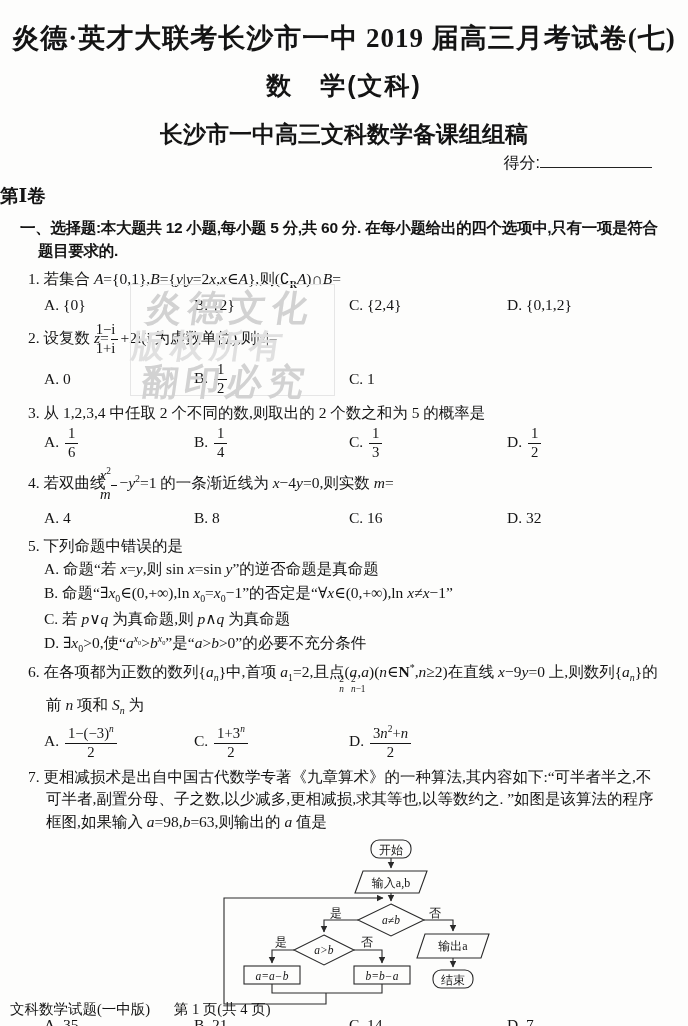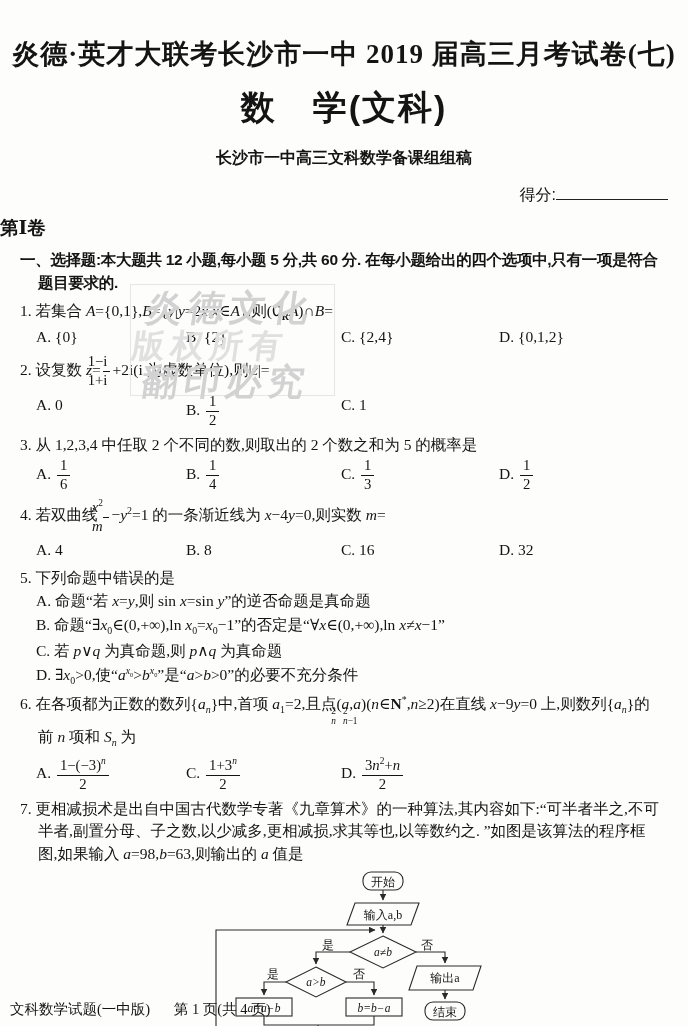--- a/index.html
+++ b/index.html
@@ -6,37 +6,37 @@
   .page{width:688px;height:1026px;position:relative;background:#fdfdfc;
         font-family:"Liberation Serif","DejaVu Serif",serif;color:#141414;overflow:hidden;}
 
   
   .wm{position:absolute;color:#d2d2d2;font-weight:bold;letter-spacing:6px;
       font-family:"Liberation Sans","DejaVu Sans",sans-serif;transform:skewX(-8deg);
       pointer-events:none;white-space:nowrap;}
   .wm-frame{position:absolute;border:1px solid #e6e6e6;pointer-events:none;}
 
   
-  .title1{padding-top:36px;text-align:center;font-weight:bold;font-size:27px;letter-spacing:1px;}
-  .title2{text-align:center;font-weight:bold;font-size:34px;margin-top:13px;letter-spacing:2px;
+  .title1{padding-top:20px;text-align:center;font-weight:bold;font-size:27px;letter-spacing:1px;}
+  .title2{text-align:center;font-weight:bold;font-size:25px;margin-top:13px;letter-spacing:2px;
           font-family:"Liberation Sans","DejaVu Sans",sans-serif;}
-  .byline{text-align:center;font-weight:bold;font-size:16px;margin-top:17px;
+  .byline{text-align:center;font-weight:bold;font-size:23px;margin-top:17px;
           font-family:"Liberation Sans","DejaVu Sans",sans-serif;}
-  .scoreline{text-align:right;padding-right:20px;font-size:16px;margin-top:16px;
+  .scoreline{text-align:right;padding-right:36px;font-size:16px;margin-top:3px;
              font-family:"Liberation Sans","DejaVu Sans",sans-serif;}
   .blank{display:inline-block;width:112px;height:14px;border-bottom:1.5px solid #222;}
   .part{text-align:left;font-weight:bold;font-size:18.5px;margin-top:9px;}
 
   
   .main{padding:9px 26px 0 20px;font-size:15.5px;line-height:1.47;}
   .instr{font-weight:bold;font-family:"Liberation Sans","DejaVu Sans",sans-serif;
          padding-left:18px;text-indent:-18px;letter-spacing:-0.3px;}
-  .q{margin-top:5px;}
+  .q{margin-top:5px;margin-left:8px;}
   .stem{padding-left:18px;text-indent:-18px;}
-  .opts{display:flex;padding-left:16px;margin-top:2px;}
+  .opts{display:flex;align-items:center;padding-left:16px;margin-top:2px;}
   .opts .opt{flex:0 0 auto;}
   .opts .opt:nth-child(1){width:150px;}
   .opts .opt:nth-child(2){width:155px;}
   .opts .opt:nth-child(3){width:158px;}
   .opts .opt:nth-child(4){flex:1;}
   .optsb .opt{display:block;padding-left:16px;margin-top:1px;}
 
   i{font-family:"Liberation Serif","DejaVu Serif",serif;}
   sup,sub{font-size:0.64em;}
   .fr{display:inline-block;text-align:center;vertical-align:middle;line-height:1.08;margin:0 2px;font-size:0.95em;}

